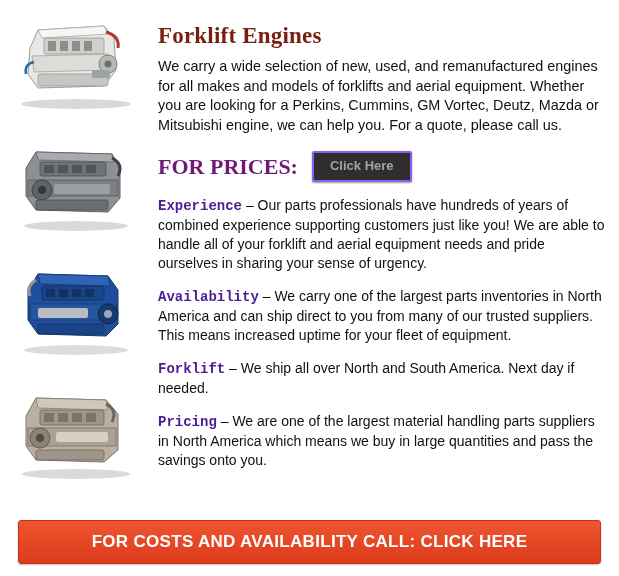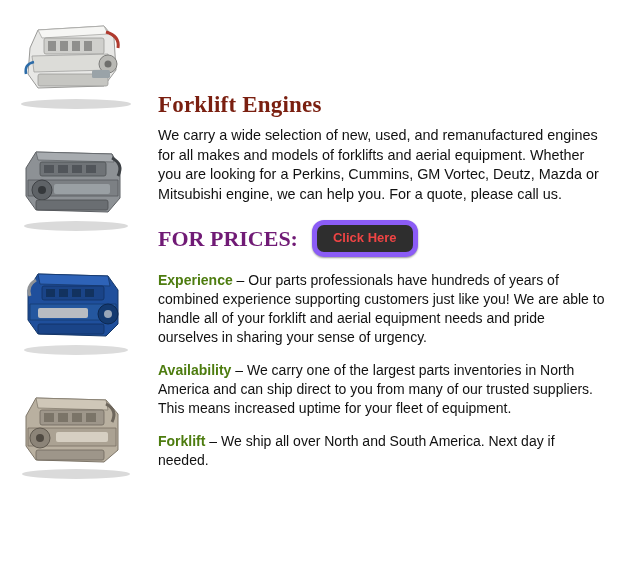--- a/index.html
+++ b/index.html
@@ -76,39 +76,40 @@
     font-family: "Liberation Serif", serif;
     font-size: 22px;
     font-weight: bold;
     color: #701a75;
     margin-right: 14px;
     white-space: nowrap;
   }
   .click-here-btn {
     display: inline-block;
     background: #2e2e2e;
-    color: #ef4444;
+    color: #a3a3a3;
     font-size: 13px;
     font-weight: bold;
     padding: 6px 16px 7px 16px;
-    border: 5px solid #8b5cf6;
-    border-radius: 12px;
+    border: 2px solid #8b5cf6;
+    border-radius: 2px;
     box-shadow: 0 1px 2px rgba(0,0,0,0.4);
     cursor: pointer;
     line-height: 14px;
   }
   .feature {
     margin: 0 0 14px 0;
     font-size: 14px;
     line-height: 19px;
     color: #111111;
   }
   .feature .fname {
     font-weight: bold;
-    color: #4d7c0f;
+    color: #4c1d95;
+    font-family: Liberation Mono, monospace;
   }
   .cta {
     position: absolute;
     left: 18px;
     right: 18px;
     bottom: 12px;
     height: 44px;
     background: #e8472a;
     background: linear-gradient(#ef5530, #dc3b1c);
     border: 1px solid #c43317;
@@ -238,16 +239,20 @@
 
       <p class="feature">
         <span class="fname">Availability</span><span> – We carry one of the largest parts inventories in North America and can ship direct to you from many of our trusted suppliers.  This means increased uptime for your fleet of equipment.</span>
       </p>
 
 
       <p class="feature">
         <span class="fname">Forklift</span><span> – We ship all over North and South America.  Next day if needed.</span>
       </p>
 
+      <p class="feature">
+        <span class="fname">Pricing</span><span> – We are one of the largest material handling parts suppliers in North America which means we buy in large quantities and pass the savings onto you.</span>
+      </p>
     </div>
   </div>
 
+  <div class="cta">FOR COSTS AND AVAILABILITY CALL: CLICK HERE</div>
 </div>
 
 </body></html>

